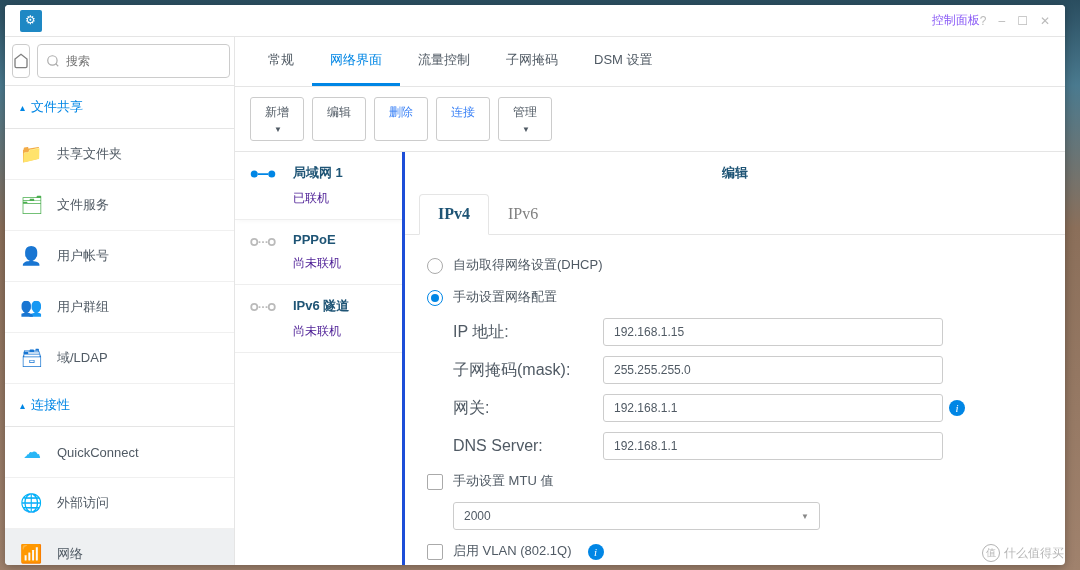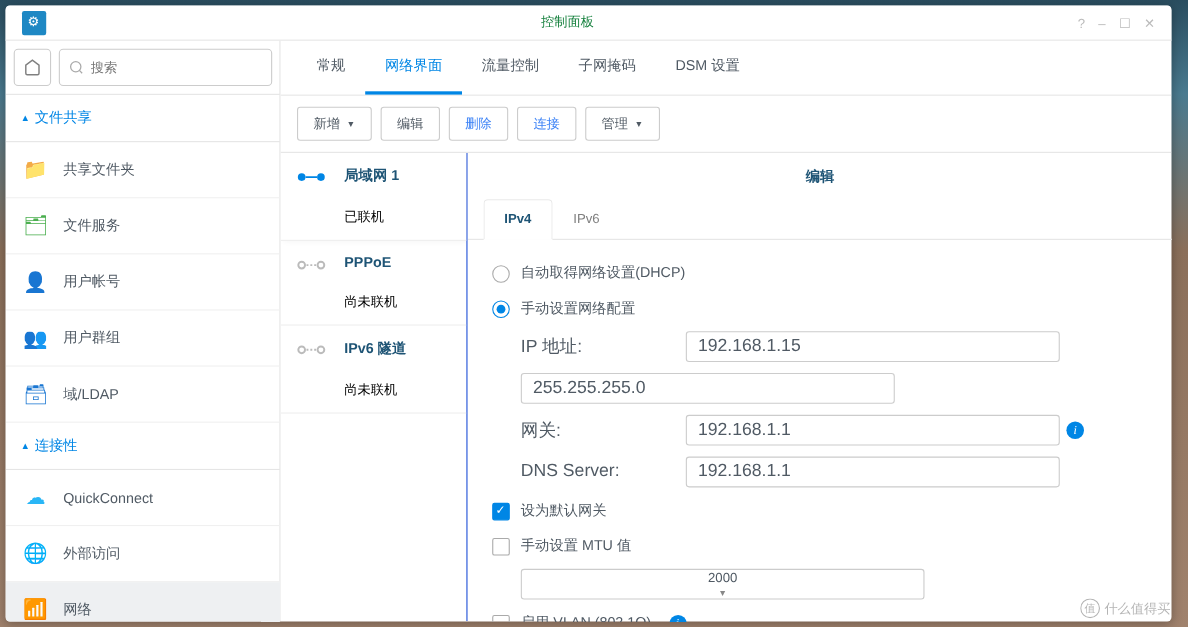--- a/index.html
+++ b/index.html
@@ -49,38 +49,38 @@
     .title-icon::after {
       content: "⚙";
       color: #fff;
       font-size: 12px;
       position: absolute;
       top: 3px;
       left: 5px;
     }
     .title-text {
       flex: 1;
-      text-align: center;
-      color: #15803d;
+      text-align: right;
+      color: #8b5cf6;
     }
     .title-controls {
       display: flex;
       gap: 12px;
       color: #bbb;
     }
     .title-ctl {
       cursor: pointer;
     }
     .main-area {
       flex: 1;
       display: flex;
       overflow: hidden;
     }
     .sidebar {
-      width: 250px;
+      width: 230px;
       border-right: 1px solid #e5e5e5;
       display: flex;
       flex-direction: column;
       overflow-y: auto;
     }
     .sidebar-top {
       display: flex;
       padding: 7px;
       border-bottom: 1px solid #e5e5e5;
       gap: 7px;
@@ -177,37 +177,38 @@
       padding: 6px 14px;
       border: 1px solid #ccc;
       border-radius: 3px;
       background: #fff;
       cursor: pointer;
       font-size: 12px;
       color: #505a64;
       display: flex;
       align-items: center;
       gap: 4px;
+      flex-direction: column;
     }
     .tbtn.disabled {
       color: #3b82f6;
     }
     .tbtn .caret {
       font-size: 8px;
       margin-left: 2px;
     }
     .content-body {
       flex: 1;
       display: flex;
       overflow: hidden;
     }
     .interface-list {
       width: 170px;
       overflow-y: auto;
-      border-right: 1px solid #1d4ed8;
+      border-right: 3px solid #1d4ed8;
     }
     .interface-item {
       padding: 12px 14px;
       display: flex;
       align-items: flex-start;
       gap: 16px;
       border-bottom: 1px solid #eee;
       cursor: pointer;
     }
     .interface-item.selected {
@@ -222,23 +223,23 @@
       align-items: center;
       justify-content: center;
       margin-top: 3px;
     }
     .if-title {
       color: #1e5475;
       font-weight: bold;
       font-size: 13px;
     }
     .if-sub {
-      color: #000000;
-      font-size: 12px;
-      margin-top: 20px;
+      color: #4c1d95;
+      font-size: 12px;
+      margin-top: 8px;
     }
     .detail {
       flex: 1;
       overflow-y: auto;
       padding-bottom: 20px;
     }
     .detail-title {
       text-align: center;
       padding: 12px 0;
       color: #1e5475;
@@ -246,23 +247,24 @@
       font-size: 13px;
     }
     .detail-tabs {
       display: flex;
       padding-left: 14px;
       border-bottom: 1px solid #e5e5e5;
     }
     .detail-tab {
       padding: 10px 18px;
       cursor: pointer;
-      font-size: 12px;
+      font-size: 16px;
       color: #808080;
       border: 1px solid transparent;
+      font-family: Liberation Serif, serif;
     }
     .detail-tab.active {
       border: 1px solid #e5e5e5;
       border-bottom: 1px solid #fff;
       background: #fff;
       border-radius: 4px 4px 0 0;
       margin-bottom: -1px;
       color: #1e5475;
       font-weight: bold;
     }
@@ -322,39 +324,38 @@
       width: 150px;
       font-size: 16px;
       color: #505a64;
     }
     .field-input {
       width: 340px;
       height: 28px;
       border: 1px solid #ccc;
       border-radius: 3px;
       padding: 0 10px;
-      font-size: 16px;
+      font-size: 12px;
       color: #505a64;
     }
     .field-input:disabled {
       background: #f5f5f5;
     }
     .select-box {
       width: 367px;
       height: 28px;
       border: 1px solid #ccc;
       border-radius: 3px;
       padding: 0 10px;
       display: flex;
       align-items: center;
       justify-content: space-between;
       font-size: 12px;
       cursor: pointer;
       color: #505a64;
-      flex-direction: column;
     }
     .info-icon {
       width: 16px;
       height: 16px;
       background: #0086e5;
       color: #fff;
       border-radius: 50%;
       display: inline-flex;
       align-items: center;
       justify-content: center;
@@ -546,36 +547,33 @@
             <div class="radio-row">
               <div class="radio-circ checked"></div>
               <span>手动设置网络配置</span>
             </div>
 
             <div class="field-row">
               <span class="field-label">IP 地址:</span>
               <input class="field-input" value="192.168.1.15" style="">
             </div>
             <div class="field-row">
+              <span class="field-label">子网掩码(mask):</span>
               <input class="field-input" value="255.255.255.0" style="">
             </div>
             <div class="field-row">
               <span class="field-label">网关:</span>
               <input class="field-input" value="192.168.1.1" style="">
               <span class="info-icon">i</span>
             </div>
             <div class="field-row">
               <span class="field-label">DNS Server:</span>
               <input class="field-input" value="192.168.1.1" style="">
             </div>
 
-            <div class="check-row">
-              <div class="check-box checked"></div>
-              <span>设为默认网关</span>
-            </div>
             <div class="check-row">
               <div class="check-box"></div>
               <span>手动设置 MTU 值</span>
             </div>
 
             <div class="field-row">
               <div class="select-box">
                 <span>2000</span>
                 <span style="font-size:8px;color:#888">▼</span>
               </div>

